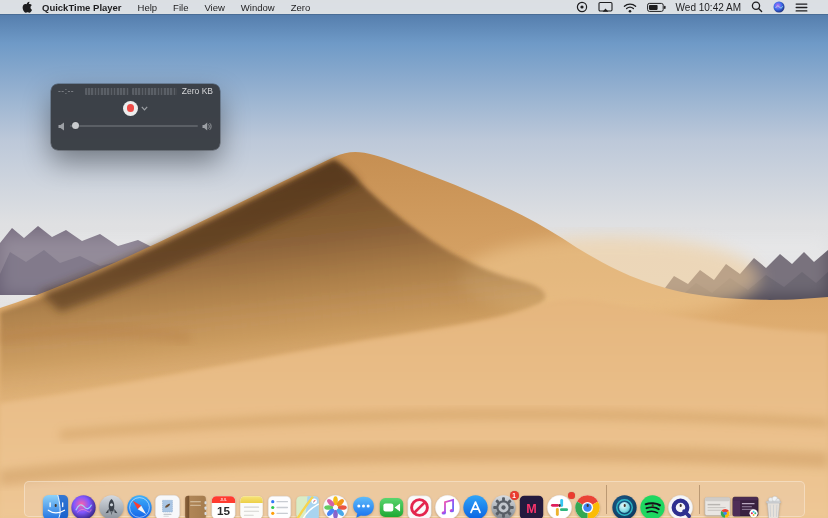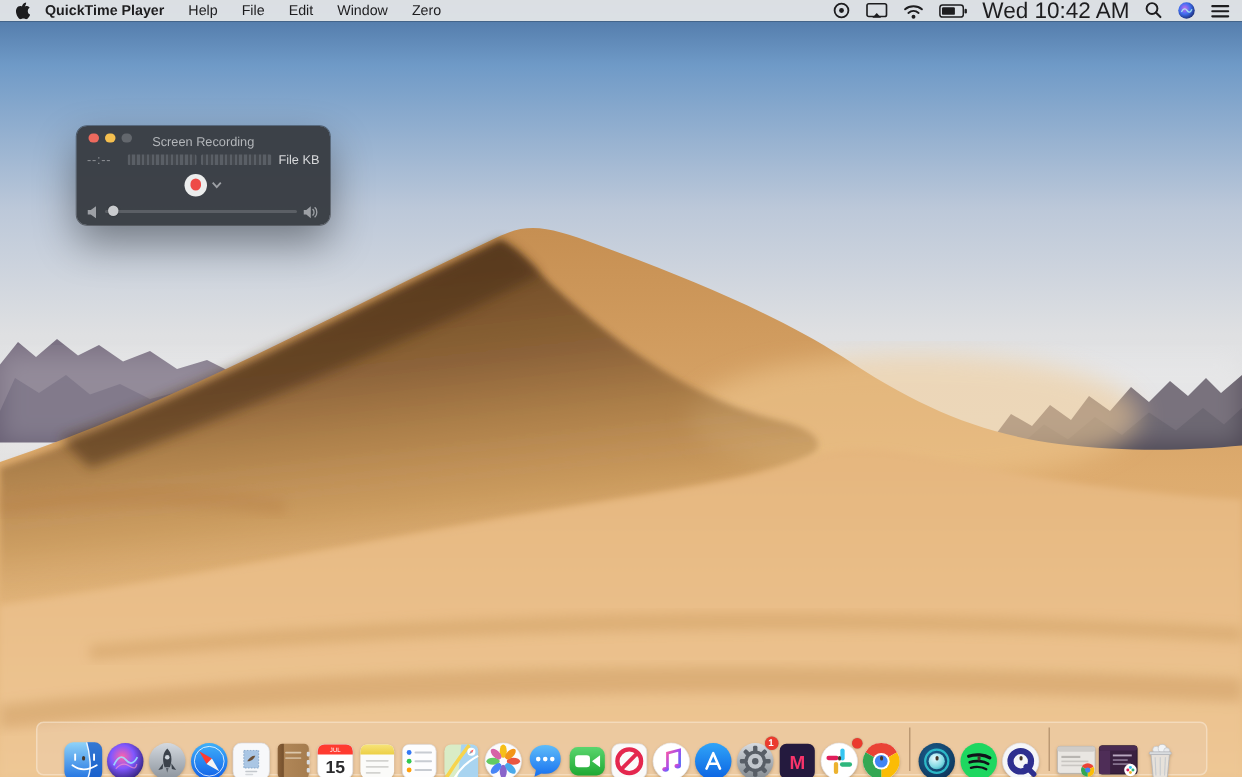--- a/index.html
+++ b/index.html
@@ -3,27 +3,27 @@
 <meta charset="utf-8">
 <style>
   html,body{margin:0;padding:0;background:#222;}
   .desktop{position:relative;width:828px;height:518px;overflow:hidden;
     font-family:"Liberation Sans",sans-serif;-webkit-font-smoothing:antialiased;}
   .wallpaper{position:absolute;inset:0;z-index:0;}
 
   
   .menubar{position:absolute;top:0;left:0;right:0;height:14px;z-index:10;
     background:rgba(224,227,230,.97);display:flex;align-items:center;
-    font-size:9.5px;color:#1d1d1f;padding:0 8px;box-shadow:0 .5px 0 rgba(0,0,0,.25);}
+    font-size:9.5px;color:#1d1d1f;padding:0 20px;box-shadow:0 .5px 0 rgba(0,0,0,.25);}
   .menubar .apple{display:flex;align-items:center;margin:0 6px 0 2px;}
   .menu-item{padding:0 8px;white-space:nowrap;}
   .menu-item.app{font-weight:bold;padding-left:4px;}
   .mb-right{margin-left:auto;display:flex;align-items:center;gap:10px;}
   .mb-ico{display:flex;align-items:center;}
-  .mb-clock{font-size:15px;white-space:nowrap;}
+  .mb-clock{font-size:10px;white-space:nowrap;}
 
   
   .qt-window{position:absolute;left:51px;top:84px;width:169px;height:66px;z-index:8;
     background:rgba(57,61,67,.97);border-radius:7px;
     box-shadow:0 12px 28px rgba(0,0,0,.40),0 0 0 .5px rgba(0,0,0,.45);}
   .qt-titlebar{position:relative;height:15px;text-align:center;}
   .qt-title{font-size:8.5px;color:#b3b6ba;line-height:16px;}
   .lights{position:absolute;left:8px;top:4.5px;display:flex;gap:4.5px;}
   .light{width:6.5px;height:6.5px;border-radius:50%;}
   .light.red{background:#ed6a5e;}
@@ -130,21 +130,21 @@
 
   <div class="menubar">
     <span class="apple">
       <svg width="10" height="12" viewBox="0 0 14 17">
         <path fill="#1d1d1f" d="M9.4 4.2c.7-.85 1.15-2 1-3.2-1 .05-2.2.68-2.9 1.53-.65.76-1.2 1.95-1 3.1 1.1.1 2.2-.57 2.9-1.43zm2.6 4.9c-.05-2.1 1.7-3.1 1.78-3.15-.97-1.42-2.48-1.62-3.01-1.64-1.28-.13-2.5.75-3.15.75-.65 0-1.65-.73-2.71-.71-1.4.02-2.68.81-3.4 2.06-1.45 2.5-.37 6.2 1.04 8.23.69.99 1.51 2.1 2.59 2.06 1.04-.04 1.43-.67 2.69-.67 1.25 0 1.61.67 2.71.65 1.12-.02 1.83-1.01 2.51-2 .8-1.15 1.12-2.27 1.14-2.33-.02-.01-2.18-.84-2.2-3.25z"></path>
       </svg>
     </span>
     <span class="menu-item app">QuickTime Player</span>
     <span class="menu-item">Help</span>
     <span class="menu-item">File</span>
-    <span class="menu-item">Edit</span>
+    <span class="menu-item">View</span>
     <span class="menu-item">Window</span>
     <span class="menu-item">Zero</span>
 
     <span class="mb-right">
       <span class="mb-ico">
         <svg width="12" height="12" viewBox="0 0 12 12">
             <circle cx="6" cy="6" r="4.6" fill="none" stroke="#1d1d1f" stroke-width="1.2"></circle>
             <circle cx="6" cy="6" r="1.6" fill="#1d1d1f"></circle>
           </svg>
       </span>
@@ -194,35 +194,27 @@
               <rect x="0.5" y="1.4" width="12" height="1.4" rx="0.7"></rect>
               <rect x="0.5" y="4.8" width="12" height="1.4" rx="0.7"></rect>
               <rect x="0.5" y="8.2" width="12" height="1.4" rx="0.7"></rect>
             </g>
           </svg>
       </span>
     </span>
   </div>
 
   <div class="qt-window">
-    <div class="qt-titlebar">
-      <div class="lights">
-        <span class="light red"></span>
-        <span class="light yellow"></span>
-        <span class="light gray"></span>
-      </div>
-      <span class="qt-title">Screen Recording</span>
-    </div>
     <div class="qt-row1">
       <span class="qt-timer">--:--</span>
       <span class="qt-meter">
         <span class="half"></span>
           <span class="half"></span>
       </span>
-      <span class="qt-size">File KB</span>
+      <span class="qt-size">Zero KB</span>
     </div>
     <div class="qt-row2">
       <span class="rec-btn">
           <span class="rec-dot"></span>
         </span>
       <svg width="7" height="5" viewBox="0 0 7 5">
           <polyline points="0.8,0.8 3.5,3.8 6.2,0.8" fill="none" stroke="#9da0a5" stroke-width="1.2"></polyline>
         </svg>
     </div>
     <div class="qt-row3">

